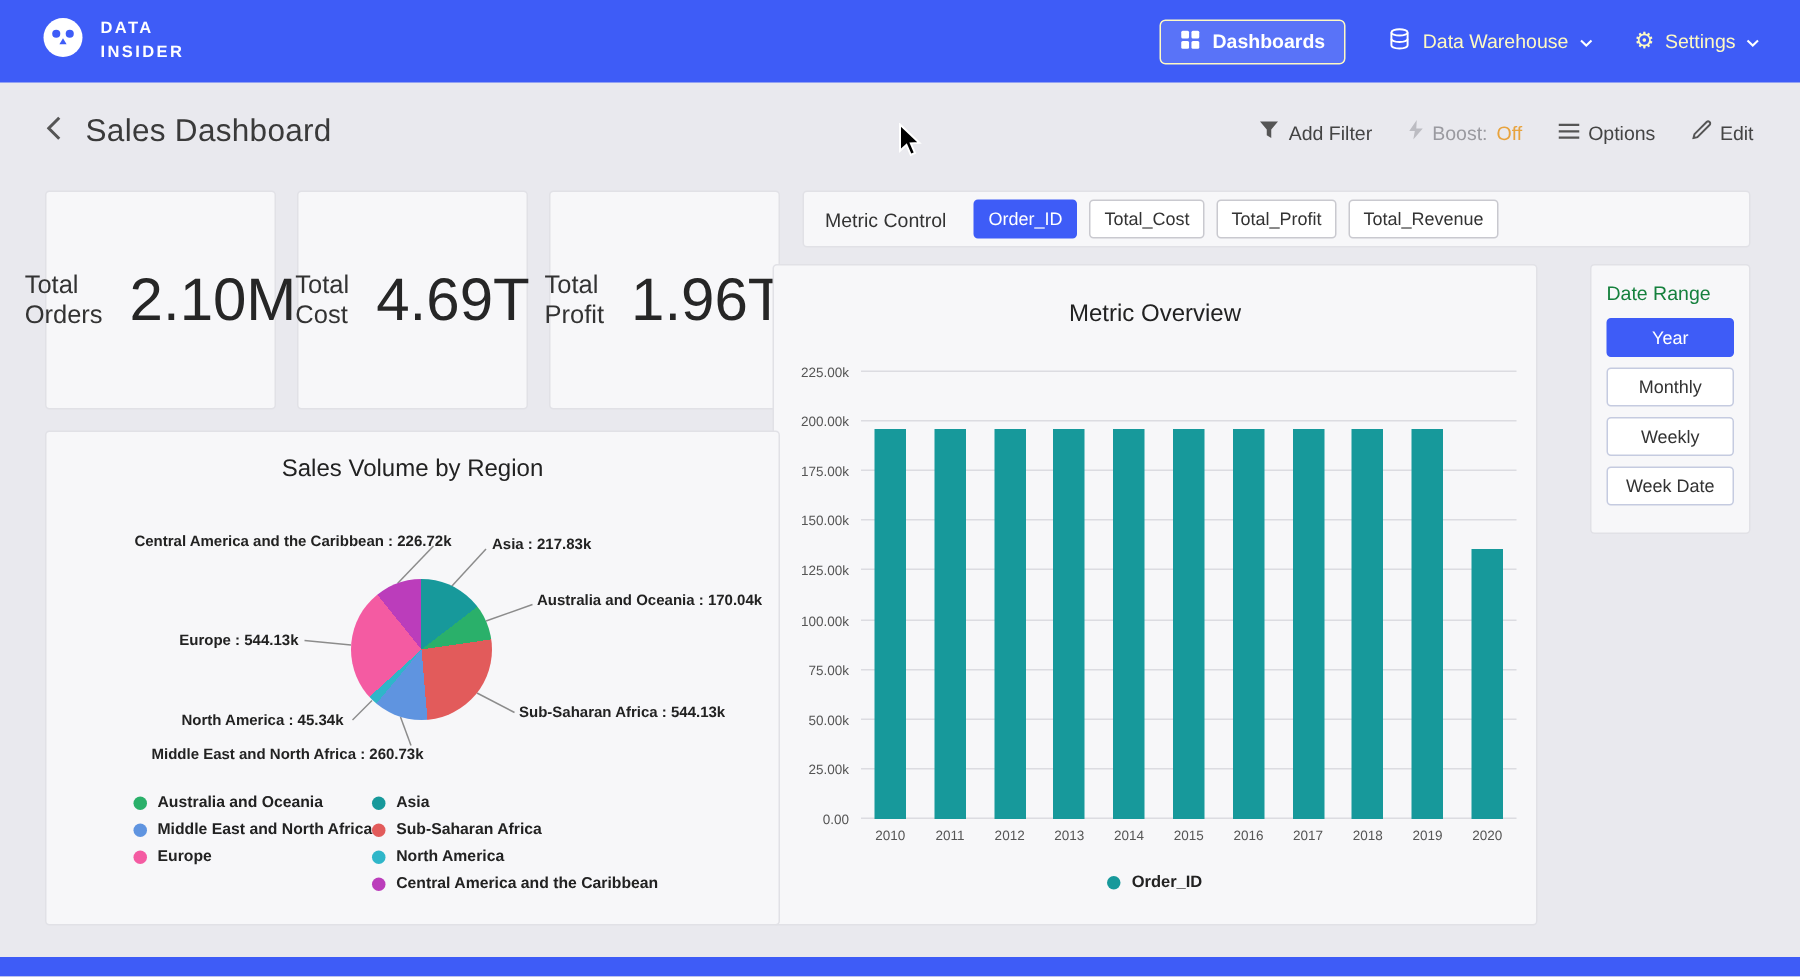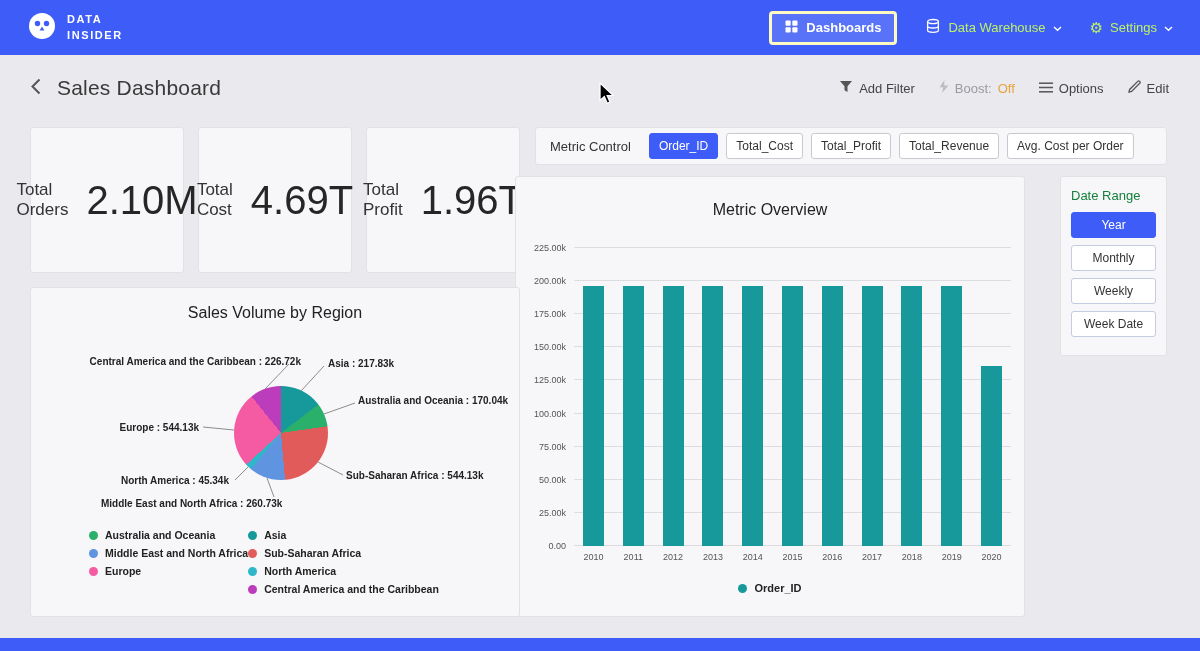--- a/index.html
+++ b/index.html
@@ -6,23 +6,23 @@
   body { font-family:"Liberation Sans", sans-serif; background:#d9d9de; }
   .page { position:relative; width:1200px; height:651px; background:#e9e9ee; overflow:hidden; }
 
   
   .navbar { position:absolute; top:0; left:0; right:0; height:55px; background:#3e5cf7;
             display:flex; align-items:center; justify-content:space-between; padding:0 27px; }
   .brand { display:flex; align-items:center; gap:10px; color:#fff; }
   .brand-text div { font-size:11px; font-weight:bold; letter-spacing:1.6px; line-height:1.4; color:#fff; }
   .nav-right { display:flex; align-items:center; gap:28px; }
   .dashboards-btn { display:flex; align-items:center; gap:8px; background:rgba(255,255,255,0.14);
-            border:3px solid #fef9c3; border-radius:4px; color:#fff; padding:6px 13px; font-size:13px;
+            border:1px solid #fef9c3; border-radius:4px; color:#fff; padding:6px 13px; font-size:13px;
             font-weight:bold; font-family:inherit; cursor:pointer; }
-  .nav-item { display:flex; align-items:center; gap:7px; font-size:13px; color:#bef264; cursor:pointer; }
+  .nav-item { display:flex; align-items:center; gap:7px; font-size:13px; color:#fef9c3; cursor:pointer; }
   .gear-glyph { font-size:15px; line-height:1; }
 
   
   .subheader { position:absolute; top:55px; left:0; right:0; height:66px;
             display:flex; align-items:center; justify-content:space-between; padding:0 31px; }
   .sub-left { display:flex; align-items:center; gap:16px; }
   .page-title { font-size:21px; font-weight:normal; color:#3a3a3a; letter-spacing:0.2px; }
   .sub-right { display:flex; align-items:center; gap:24px; font-size:13px; color:#444; }
   .action { display:flex; align-items:center; gap:6px; cursor:pointer; }
   .boost-label { color:#9a9aa0; }
@@ -213,21 +213,20 @@
     <div class="kpi-value">1.96T</div>
   </div>
 
   <div class="card metric-control">
     <span class="metric-control-label">Metric Control</span>
     <div class="mc-buttons">
         <button class="mc-btn selected">Order_ID</button>
         <button class="mc-btn">Total_Cost</button>
         <button class="mc-btn">Total_Profit</button>
         <button class="mc-btn">Total_Revenue</button>
-        <button class="mc-btn">Avg. Cost per Order</button>
       </div>
   </div>
 
   <div class="card chart-card">
     <div class="chart-title">Metric Overview</div>
     <div class="bar-plot">
         <div class="gridline" style="bottom: 0%;"></div>
         <div class="ytick" style="bottom: calc(0% - 5px);">0.00</div>
         <div class="gridline" style="bottom: 11.1111%;"></div>
         <div class="ytick" style="bottom: calc(11.1111% - 5px);">25.00k</div>

